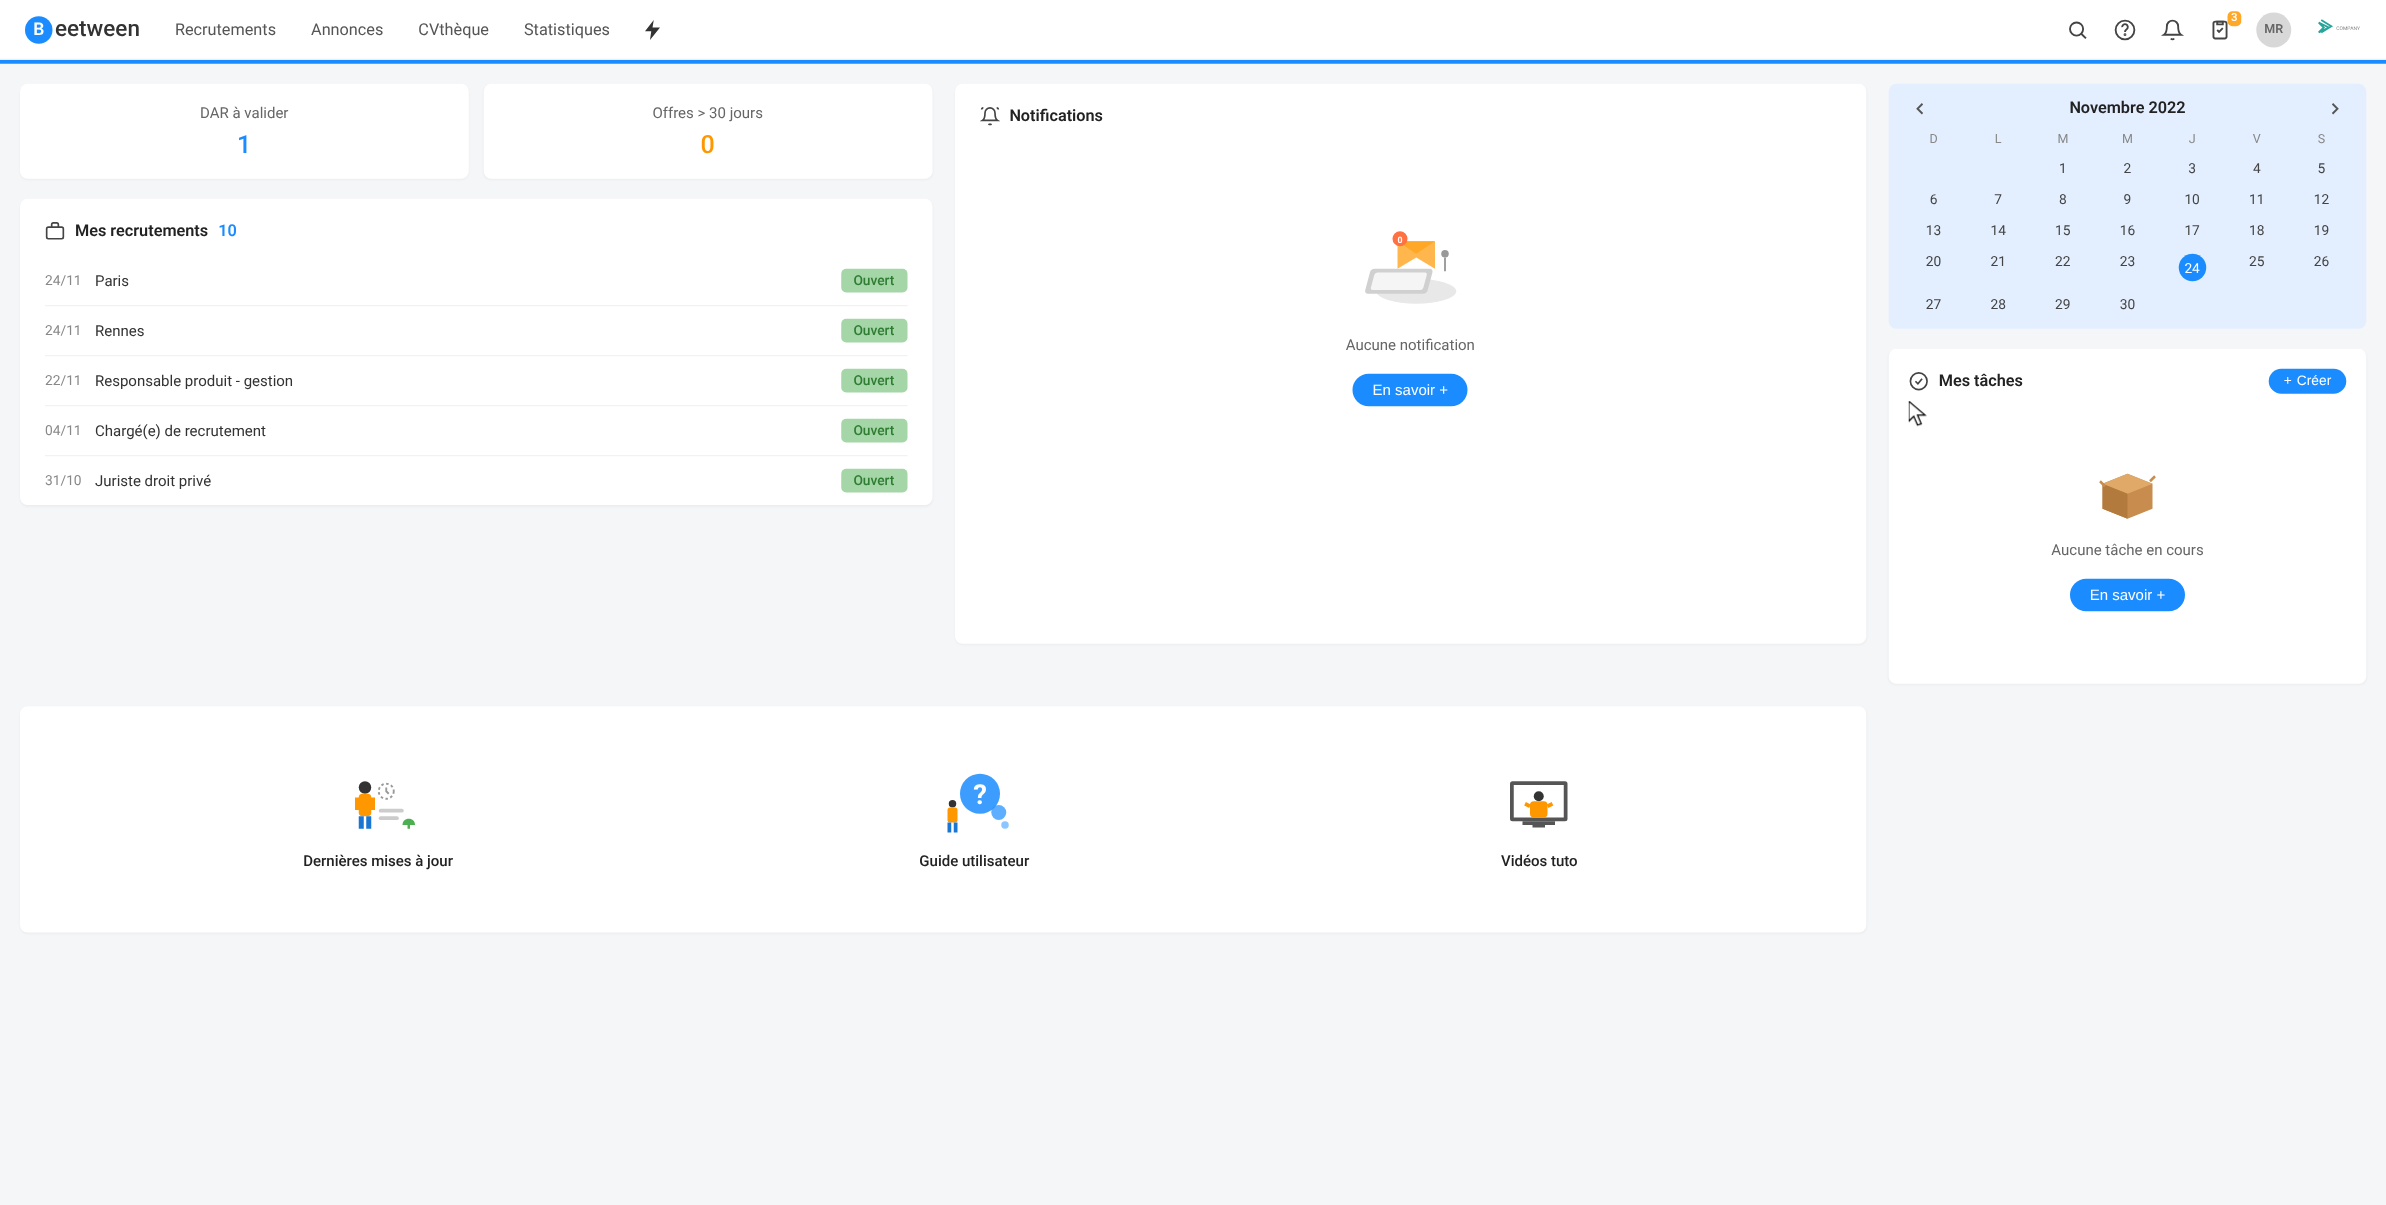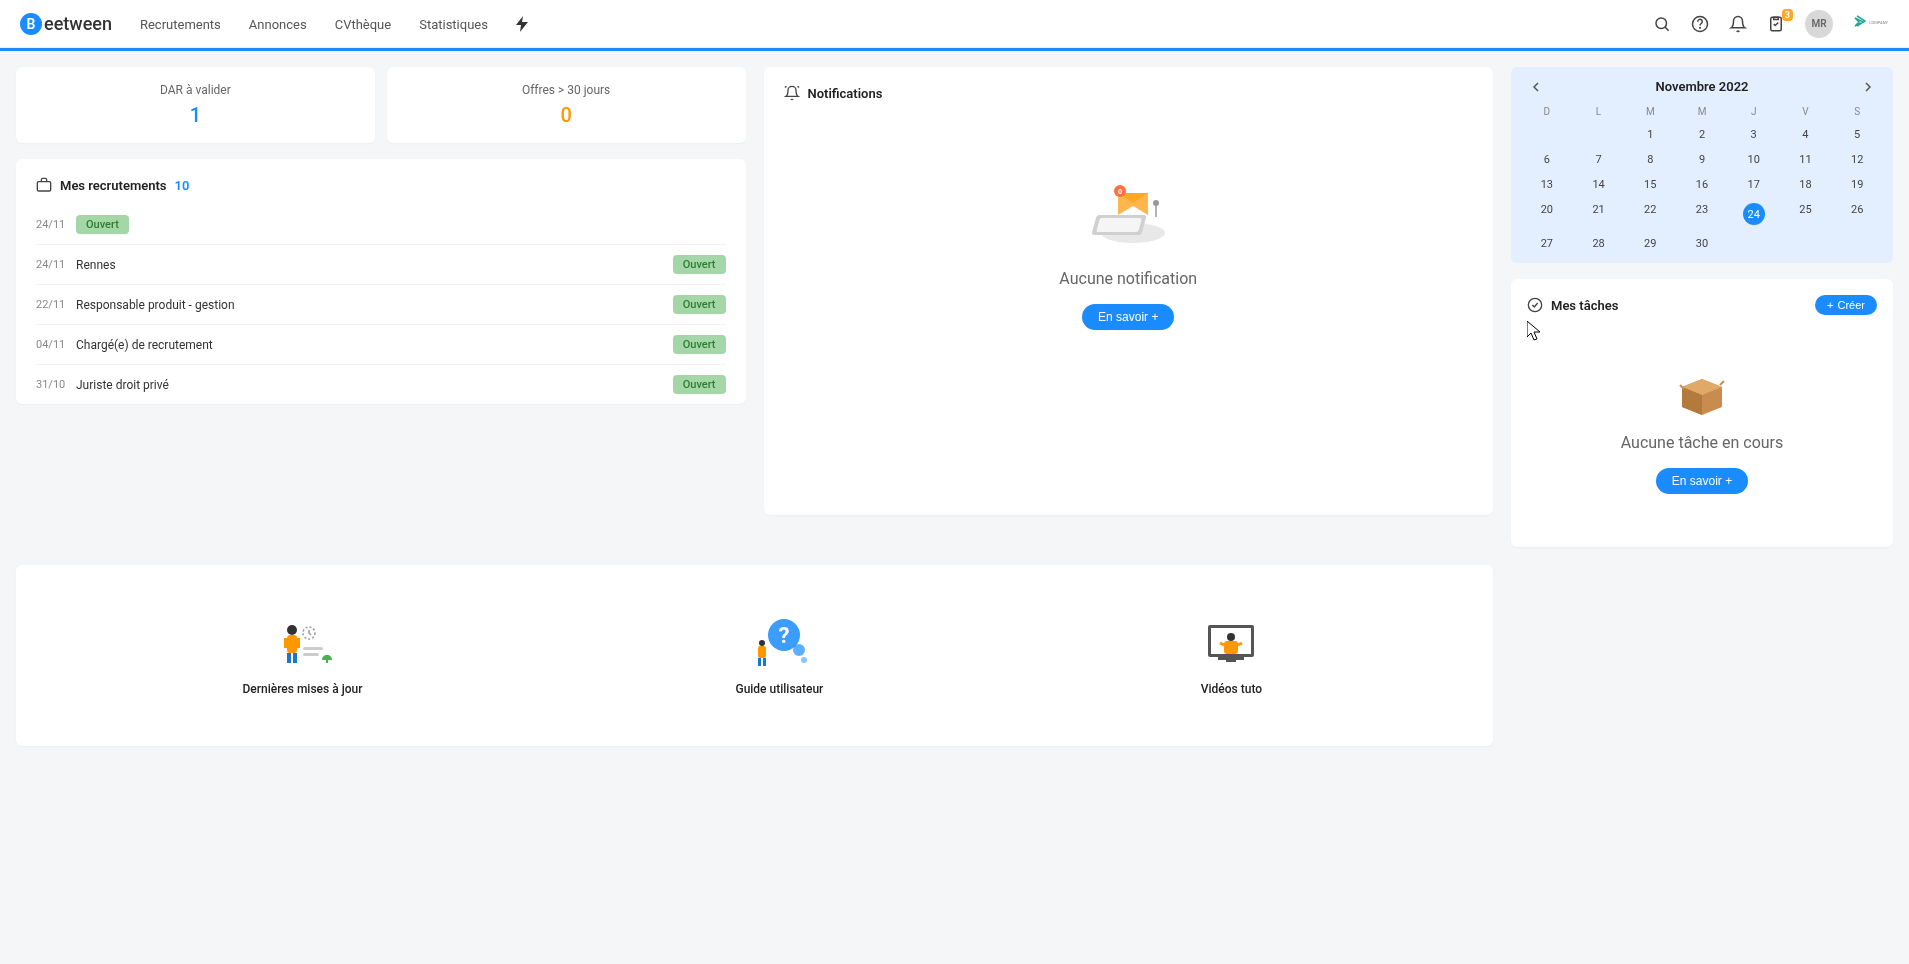--- a/index.html
+++ b/index.html
@@ -40,21 +40,21 @@
   .recruit-row { display: flex; align-items: center; padding: 10px 0; border-bottom: 1px solid #f2f2f2; }
   .recruit-row:last-child { border-bottom: none; }
   .recruit-date { color: #888; font-size: 11px; width: 40px; }
   .recruit-title { flex: 1; color: #333; font-size: 12px; }
   .status-badge { background: #a5d6a7; color: #2e7d32; border-radius: 4px; padding: 3px 10px; font-size: 11px; font-weight: 500; }
   .recruit-footer { margin: 80px 20px 16px; border: 1px solid #e8e8e8; border-radius: 4px; padding: 10px; text-align: center; color: #555; font-size: 12px; cursor: pointer; }
   
   .notif-card { min-height: 448px; }
   .notif-body { display: flex; flex-direction: column; align-items: center; justify-content: center; padding: 60px 20px; }
   .notif-illustration { width: 80px; height: 80px; margin-bottom: 16px; position: relative; }
-  .notif-text { color: #666; font-size: 16px; margin-bottom: 16px; }
+  .notif-text { color: #666; font-size: 12px; margin-bottom: 16px; }
   .btn-primary { background: #1a8cff; color: #fff; border: none; border-radius: 14px; padding: 6px 16px; font-size: 12px; cursor: pointer; font-weight: 500; }
   
   .right-col { display: flex; flex-direction: column; gap: 16px; }
   .calendar { background: #e3efff; border-radius: 6px; padding: 12px 10px 8px; }
   .cal-header { display: flex; align-items: center; justify-content: space-between; padding: 0 4px 8px; }
   .cal-nav { color: #555; cursor: pointer; padding: 2px 6px; }
   .cal-title { font-size: 13px; font-weight: 600; color: #222; }
   .cal-grid { display: grid; grid-template-columns: repeat(7, 1fr); text-align: center; gap: 2px 0; }
   .cal-dow { color: #888; font-size: 10px; padding: 4px 0; }
   .cal-day { color: #444; font-size: 11px; padding: 5px 0; cursor: pointer; }
@@ -153,20 +153,21 @@
               <rect x="2" y="7" width="20" height="14" rx="2"></rect>
               <path d="M16 7V4a2 2 0 00-2-2h-4a2 2 0 00-2 2v3"></path>
             </svg>
         </span>
         <span class="card-title">Mes recrutements</span>
         <span class="card-count">10</span>
       </div>
       <div class="recruit-list" id="recruit-list">
           <div class="recruit-row">
             <span class="recruit-date">24/11</span>
+    <span class="recruit-title">Paris</span>
     <span class="status-badge">Ouvert</span>
           </div>
           <div class="recruit-row">
             <span class="recruit-date">24/11</span>
     <span class="recruit-title">Rennes</span>
     <span class="status-badge">Ouvert</span>
           </div>
           <div class="recruit-row">
             <span class="recruit-date">22/11</span>
     <span class="recruit-title">Responsable produit - gestion</span>

